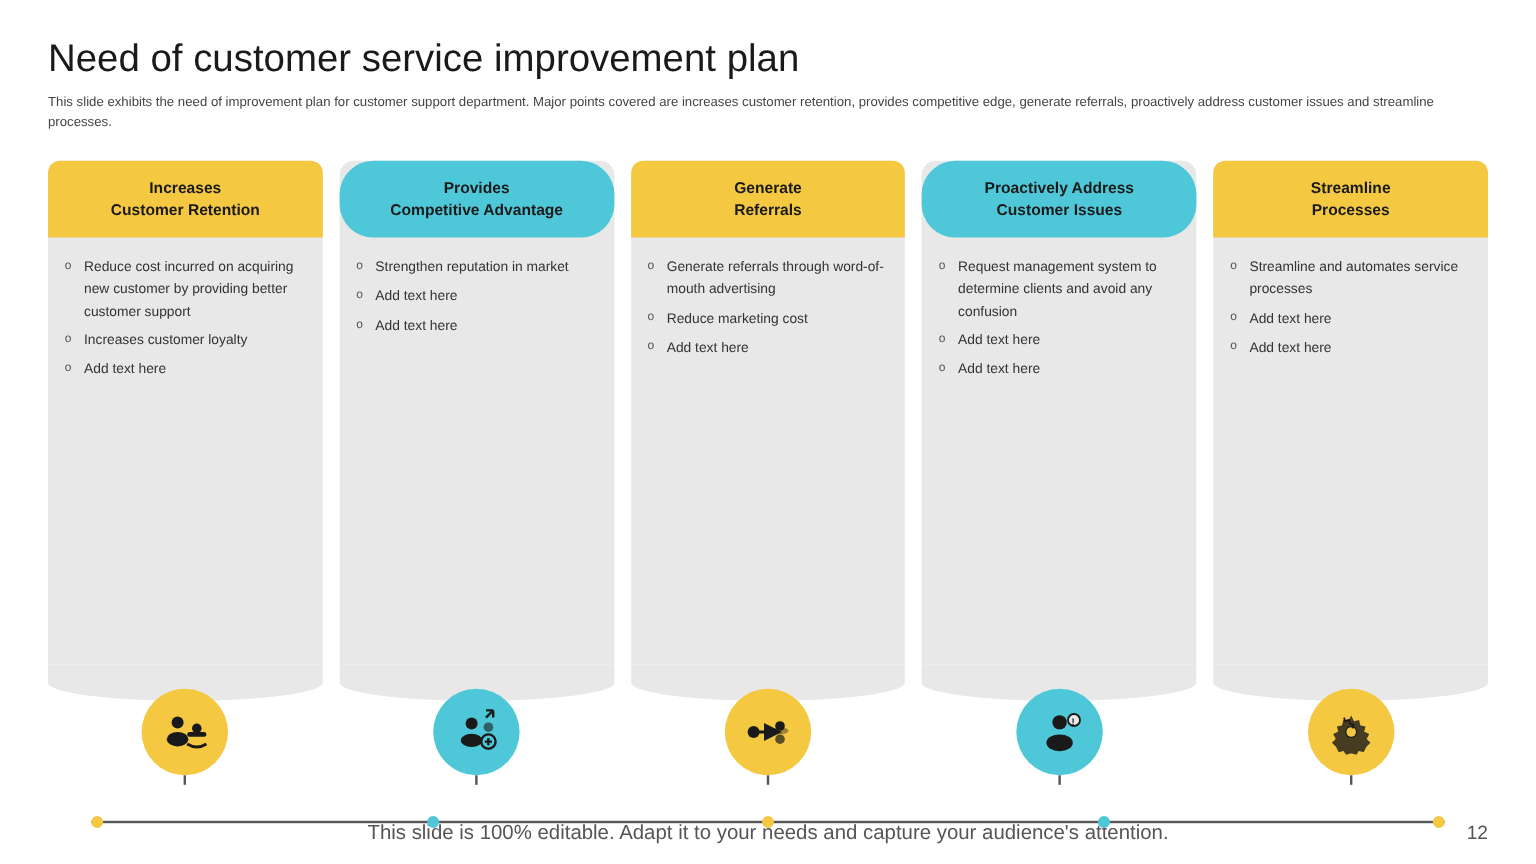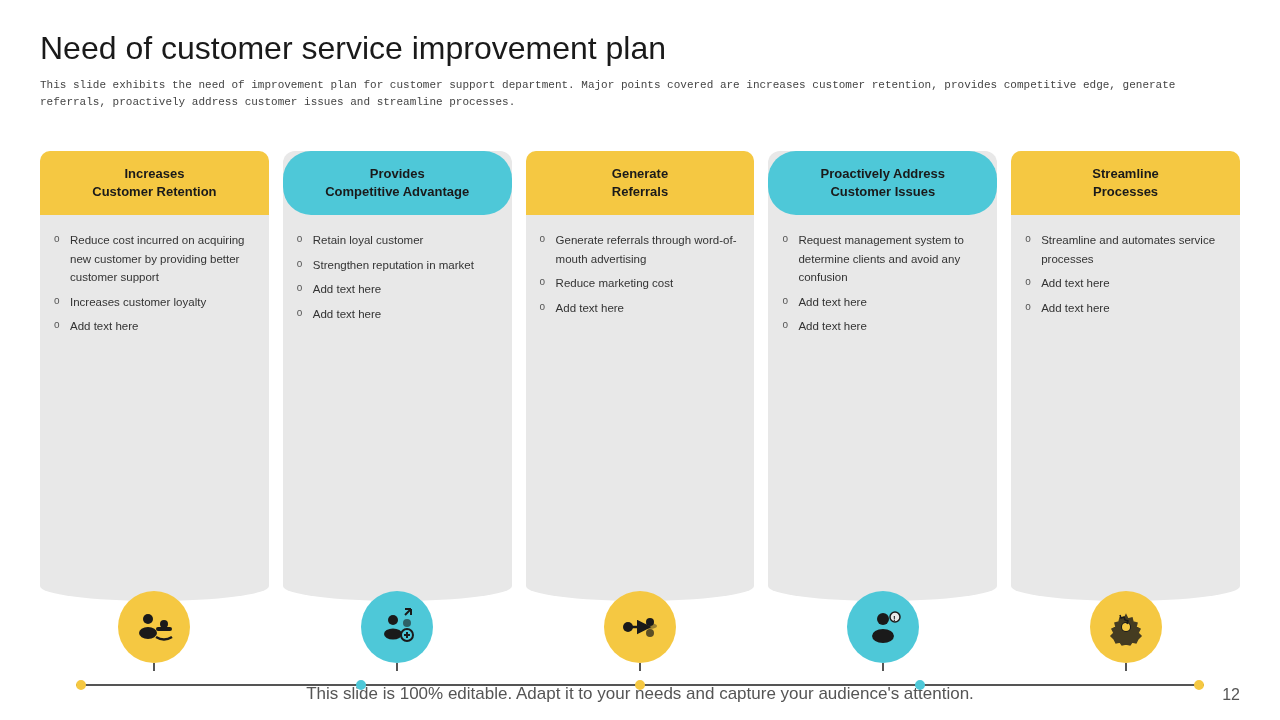--- a/index.html
+++ b/index.html
@@ -23,27 +23,26 @@
       font-weight: 400;
       color: #1a1a1a;
       margin-bottom: 10px;
     }
     .subtitle {
       font-size: 11px;
       color: #444;
       line-height: 1.5;
       margin-bottom: 6px;
       max-width: 1200px;
-      font-family: Liberation Mono, monospace;
     }
     .cards-container {
       display: flex;
       gap: 14px;
       flex: 1;
-      align-items: flex-end;
+      align-items: center;
     }
     .card {
       flex: 1;
       display: flex;
       flex-direction: column;
       align-items: center;
       position: relative;
     }
     .card-body {
       background: #e8e8e8;
@@ -196,21 +195,20 @@
         </svg>
       </div>
       <div style="height:8px;width:2px;background:#555;margin:0 auto;"></div>
     </div>
 
     <div class="card">
       <div class="card-body">
         <div class="card-header cyan">Provides<br>Competitive Advantage</div>
         <div class="card-content">
           <ul>
-            <li>Retain loyal customer</li>
             <li>Strengthen reputation in market</li>
             <li>Add text here</li>
             <li>Add text here</li>
           </ul>
         </div>
       </div>
       <div class="card-bubble"></div>
       <div class="card-icon-circle cyan">
 
         <svg class="icon-svg" viewBox="0 0 40 40" fill="none" xmlns="http://www.w3.org/2000/svg">

